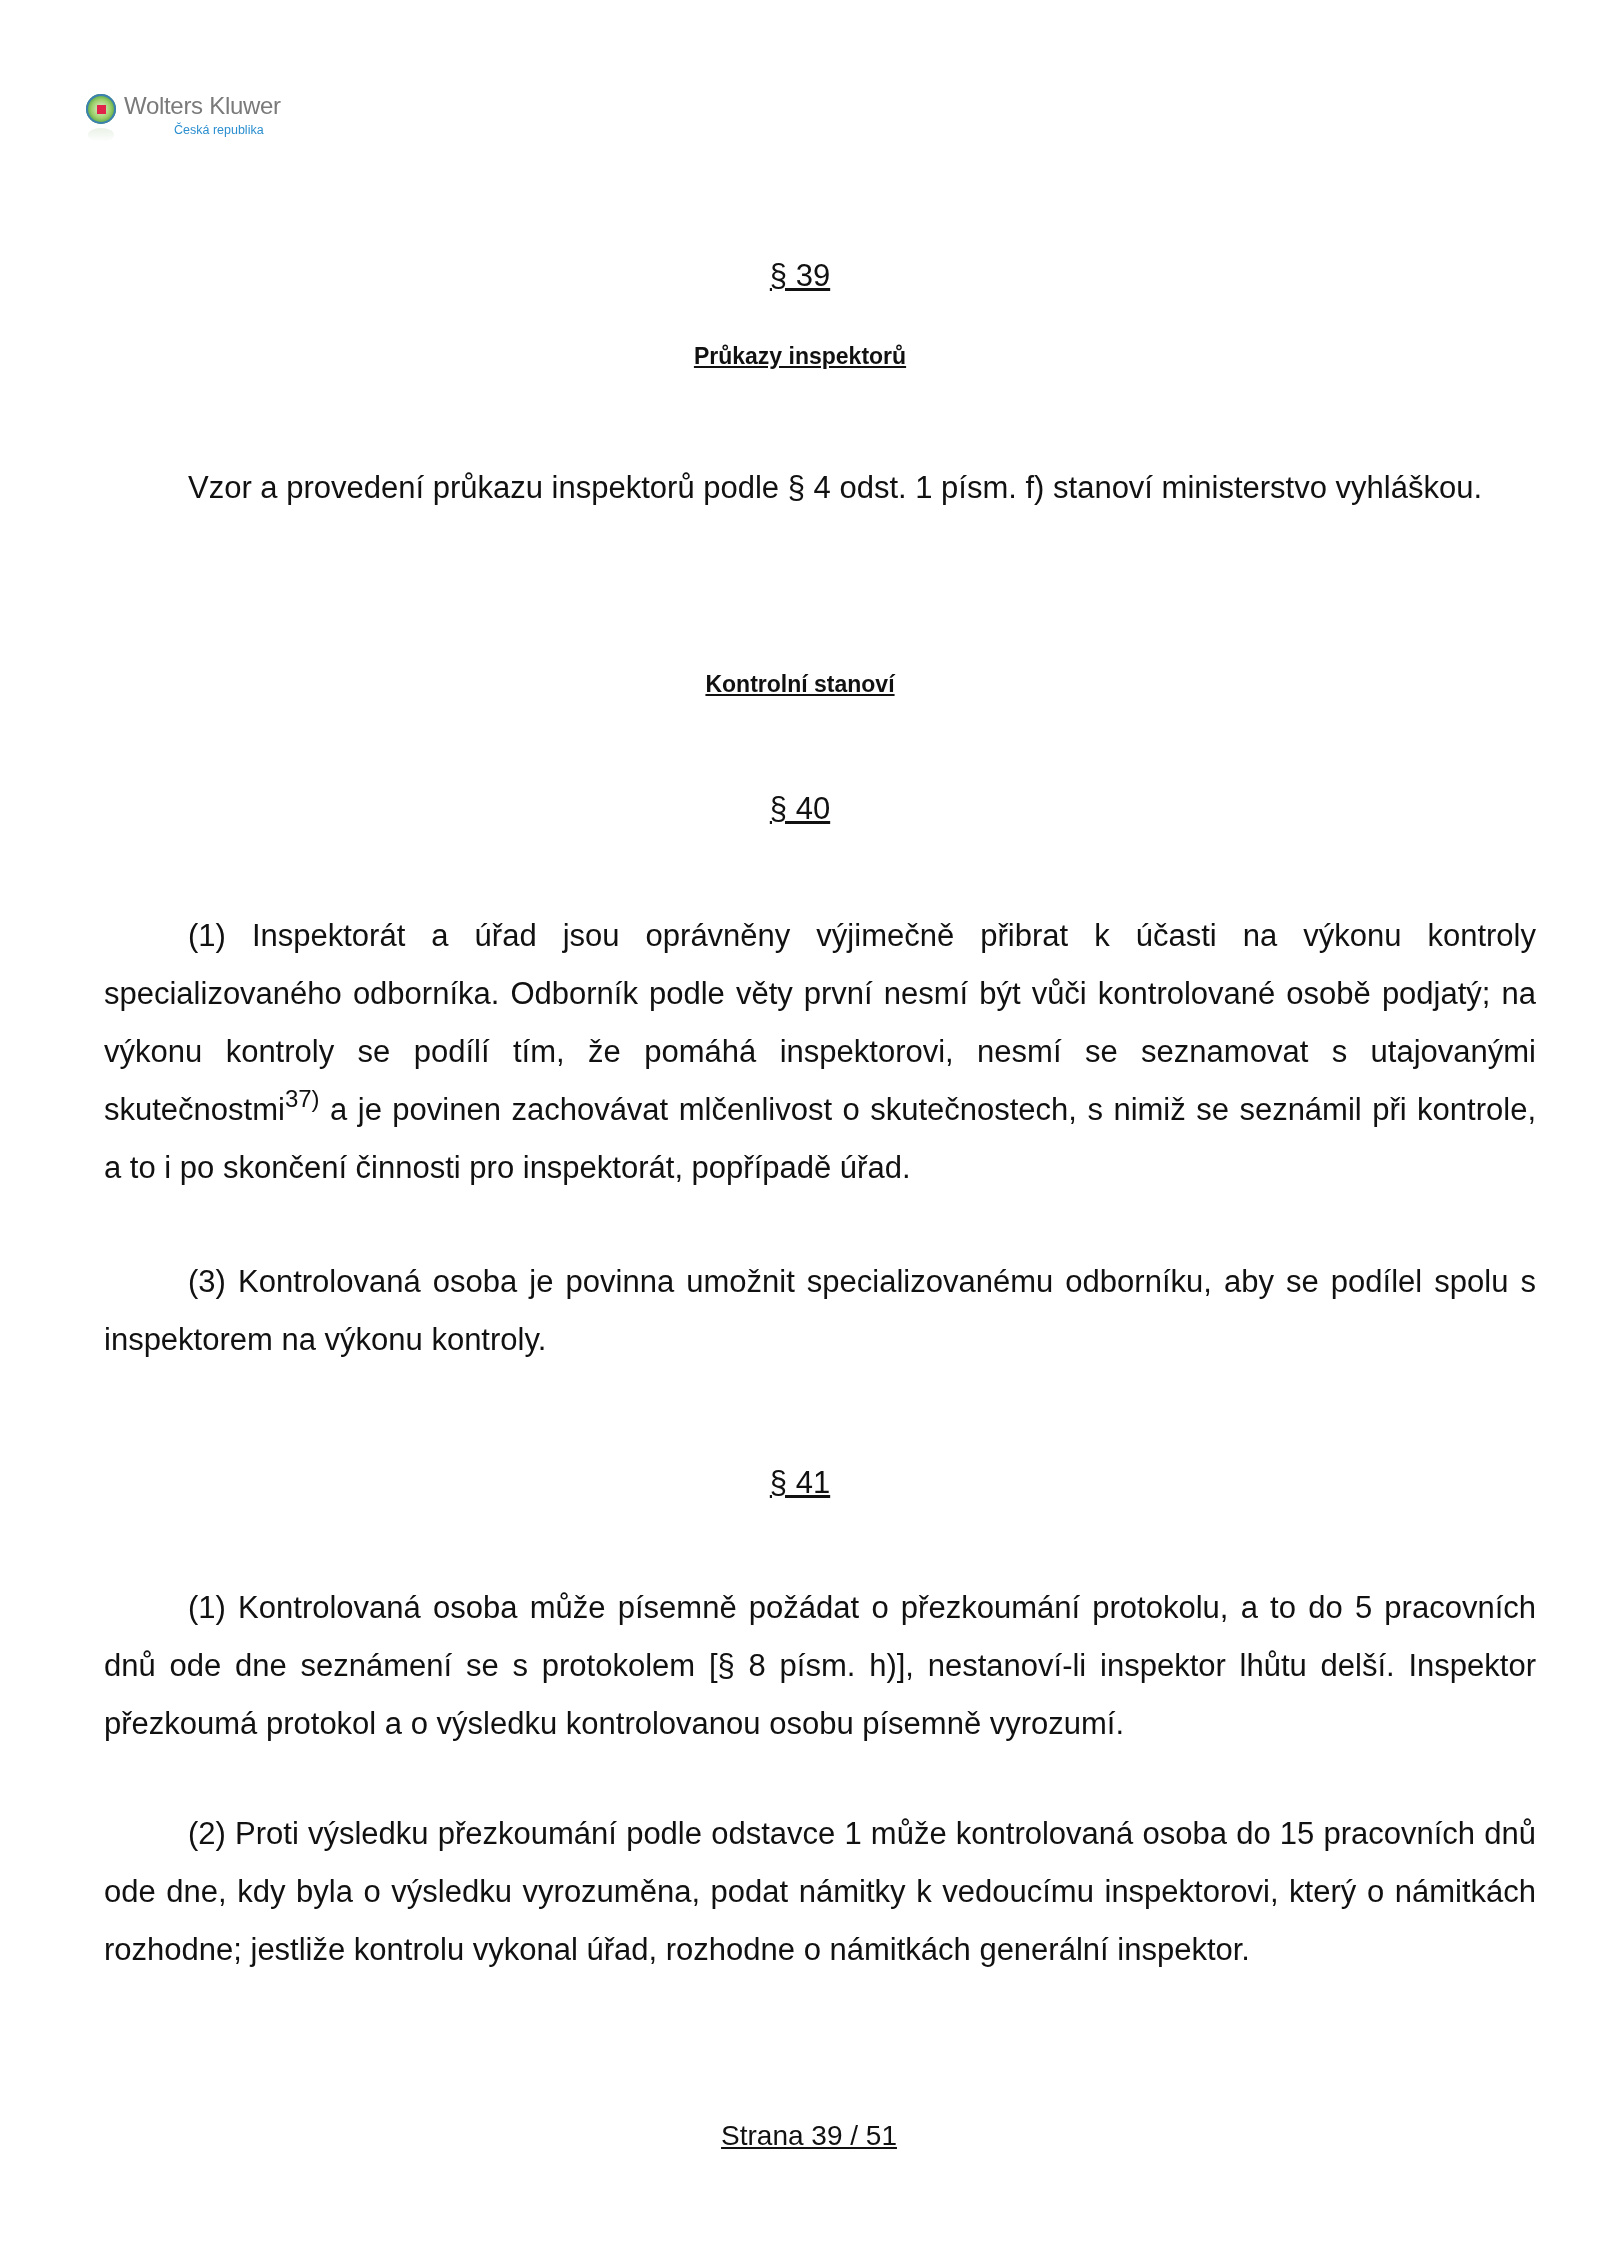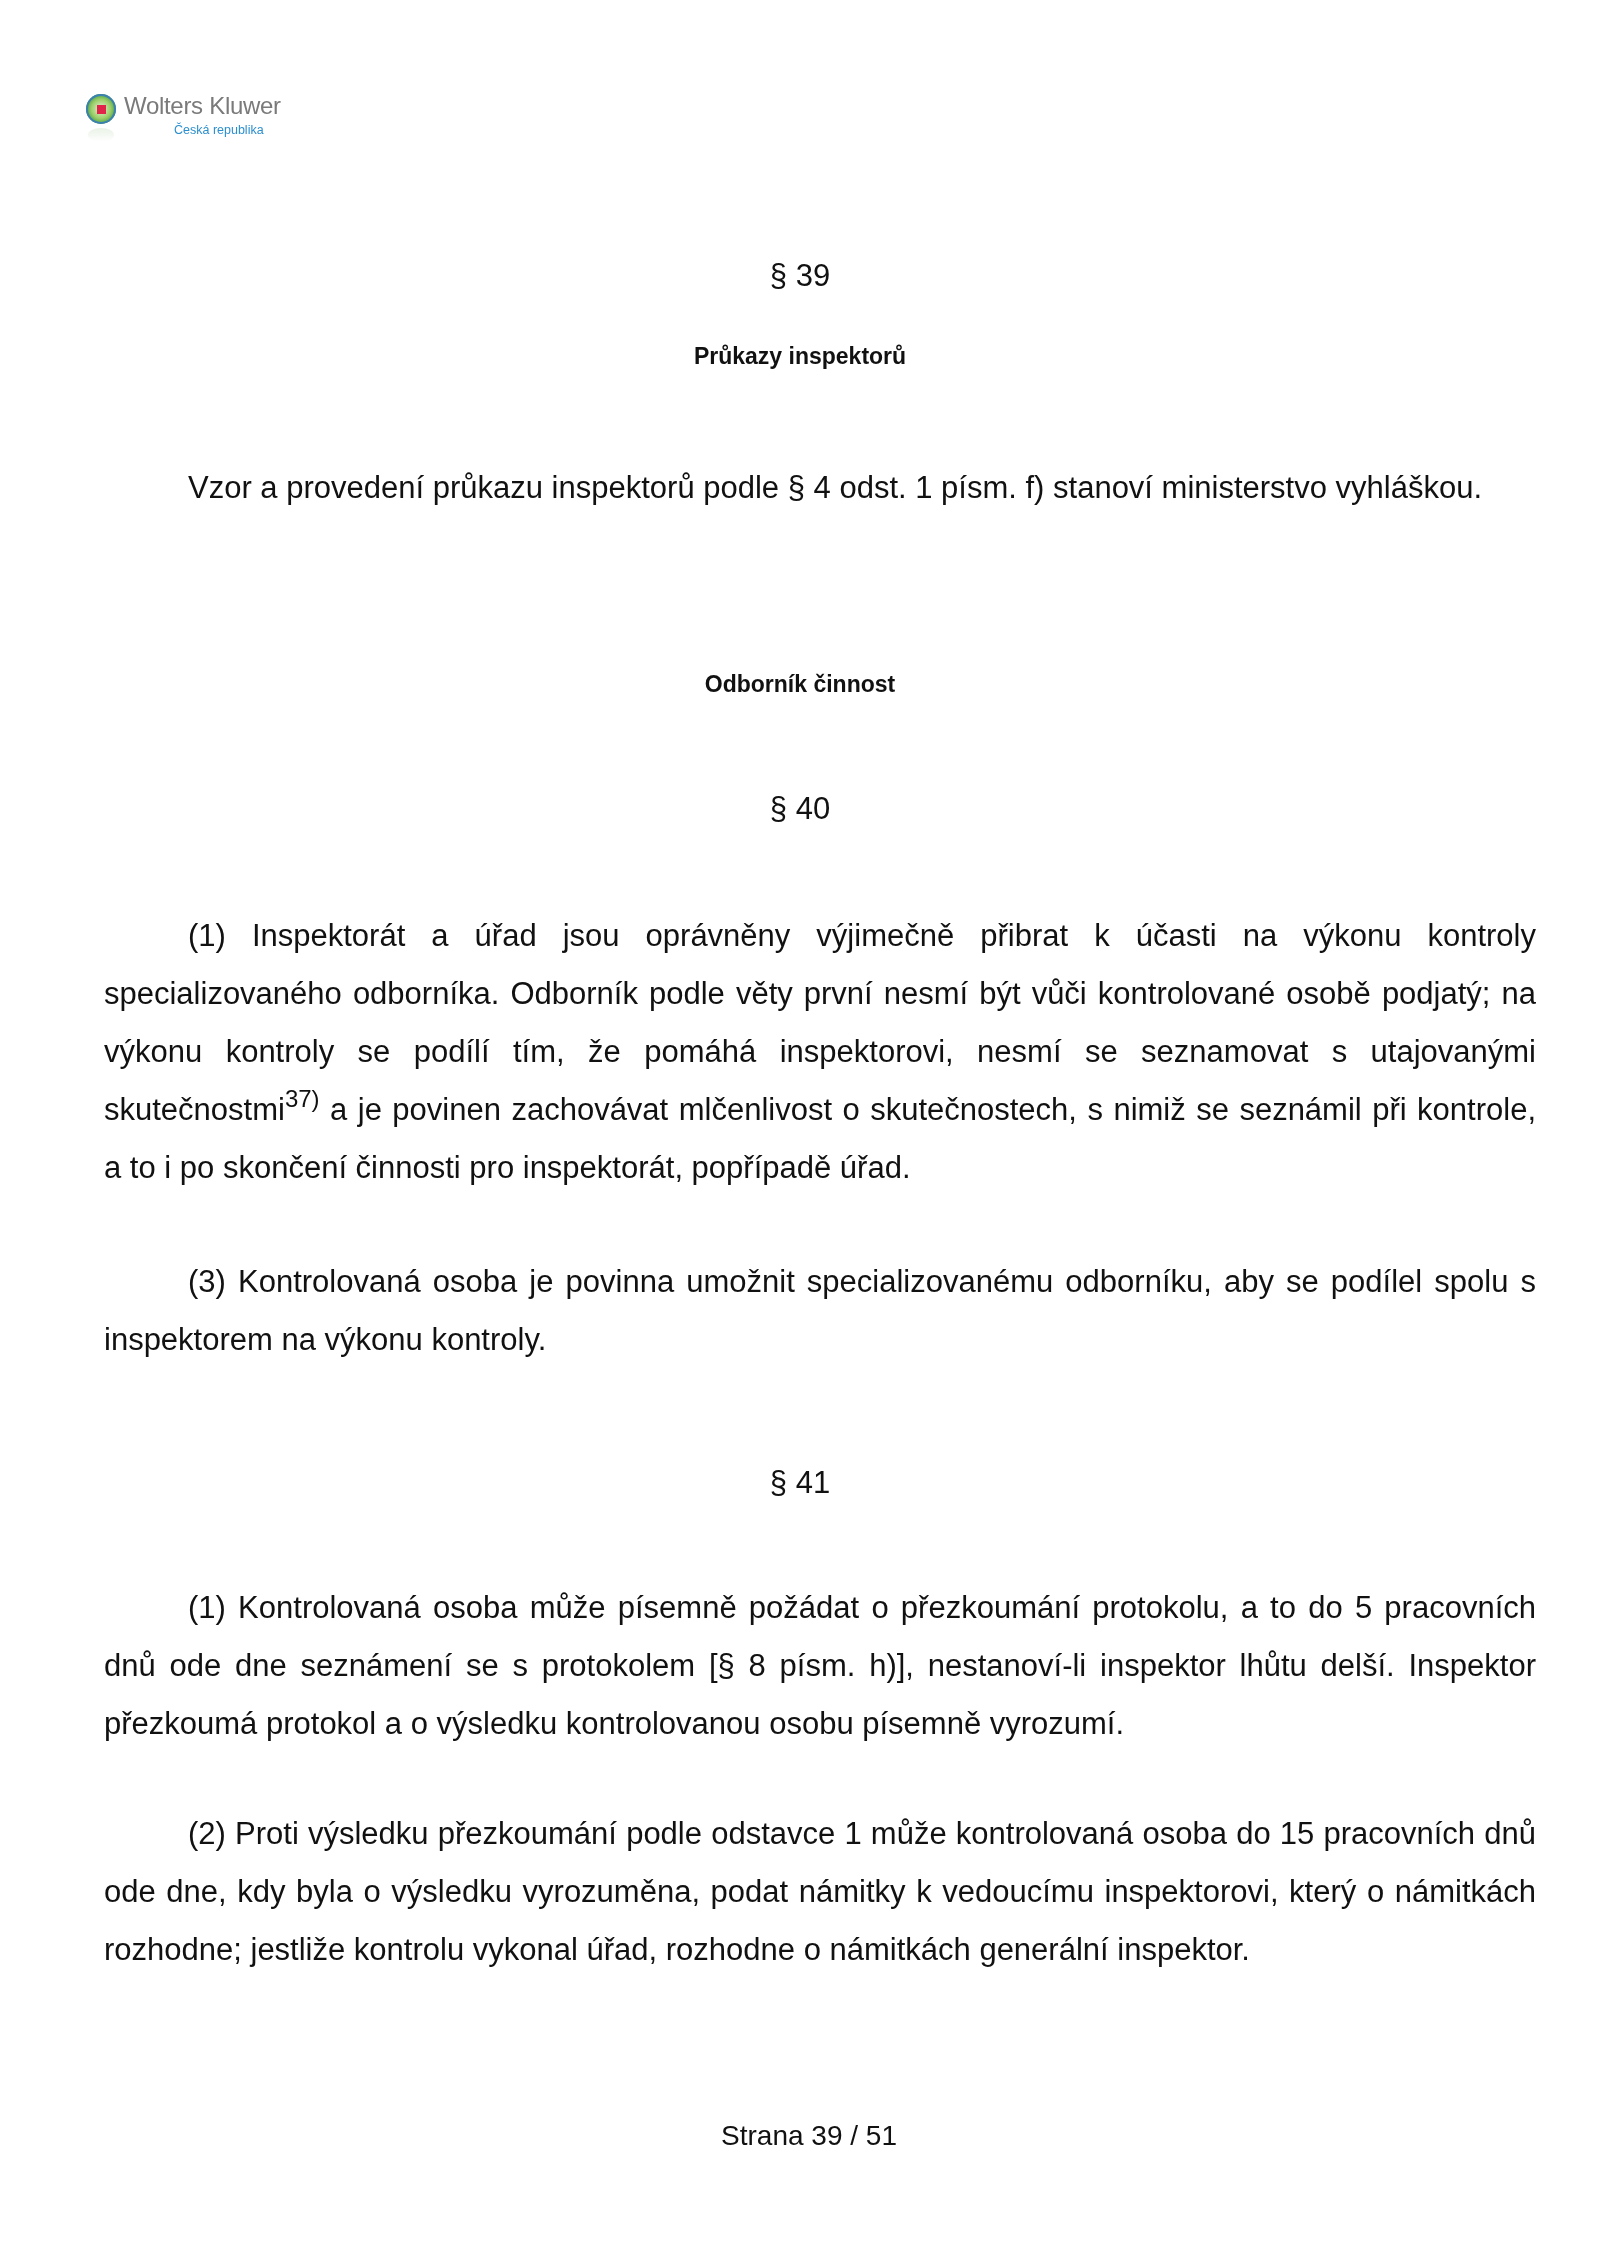--- a/index.html
+++ b/index.html
@@ -8,21 +8,21 @@
   .logo { position: absolute; left: 84px; top: 90px; width: 220px; height: 60px; }
   .logo-globe { position: absolute; left: 2px; top: 4px; width: 30px; height: 30px; border-radius: 50%;
     background: radial-gradient(circle at 50% 50%, #e8f3d8 0%, #9ccf6a 45%, #3f9a3a 75%, #2f6f9a 100%);
     box-shadow: inset 0 0 0 2px #3b7fb3; }
   .logo-globe::after { content: ""; position: absolute; left: 11px; top: 11px; width: 9px; height: 9px; background: #e0244a; }
   .logo-reflect { position: absolute; left: 4px; top: 38px; width: 26px; height: 14px; border-radius: 50%;
     background: linear-gradient(#e4efe0, rgba(255,255,255,0)); opacity: .8; }
   .logo-name { position: absolute; left: 40px; top: 2px; font-size: 24px; color: #7a7a7a; letter-spacing: -0.3px; white-space: nowrap; }
   .logo-sub { position: absolute; left: 42px; top: 33px; font-size: 12.5px; color: #2b8fcf; white-space: nowrap; margin-left: 48px; }
 
-  .center { position: absolute; left: 0; width: 1600px; text-align: center; white-space: nowrap; }
+  .center { position: absolute; left: 0; width: 1600px; text-align: center; white-space: nowrap; text-decoration: underline; }
   .sect { font-size: 31px; }
   .title { font-size: 23px; font-weight: bold; }
 
   .para { position: absolute; left: 88px; width: 1432px; font-size: 31px; line-height: 58px;
           text-align: justify; text-indent: 84px; margin: 16px; }
   .para sup { font-size: 24px; line-height: 0; position: relative; top: -2px; }
 
   .footer { font-size: 28px; padding-left: 9px; }
 </style>
 </head>
@@ -33,21 +33,21 @@
   <div class="logo-reflect"></div>
   <div class="logo-name">Wolters Kluwer</div>
   <div class="logo-sub">Česká republika</div>
 </div>
 
 <div class="center sect" style="top:258px;">§ 39</div>
 <div class="center title" style="top:343px;">Průkazy inspektorů</div>
 
 <p class="para" style="top:443px;">Vzor a provedení průkazu inspektorů podle § 4 odst. 1 písm. f) stanoví ministerstvo vyhláškou.</p>
 
-<div class="center title" style="top:671px;">Odborník činnost</div>
+<div class="center title" style="top:671px;">Kontrolní stanoví</div>
 <div class="center sect" style="top:791px;">§ 40</div>
 
 <p class="para" style="top:891px;"><span>(1) Inspektorát a úřad jsou oprávněny výjimečně přibrat k účasti na výkonu kontroly specializovaného odborníka. Odborník podle věty první nesmí být vůči kontrolované osobě podjatý; na výkonu kontroly se podílí tím, že pomáhá inspektorovi, nesmí se seznamovat s utajovanými skutečnostmi</span><sup>37)</sup><span> a je povinen zachovávat mlčenlivost o skutečnostech, s nimiž se seznámil při kontrole, a to i po skončení činnosti pro inspektorát, popřípadě úřad.</span></p>
 
 <p class="para" style="top:1237px;">(3) Kontrolovaná osoba je povinna umožnit specializovanému odborníku, aby se podílel spolu s inspektorem na výkonu kontroly.</p>
 
 <div class="center sect" style="top:1465px;">§ 41</div>
 
 <p class="para" style="top:1563px;">(1) Kontrolovaná osoba může písemně požádat o přezkoumání protokolu, a to do 5 pracovních dnů ode dne seznámení se s protokolem [§ 8 písm. h)], nestanoví-li inspektor lhůtu delší. Inspektor přezkoumá protokol a o výsledku kontrolovanou osobu písemně vyrozumí.</p>
 

